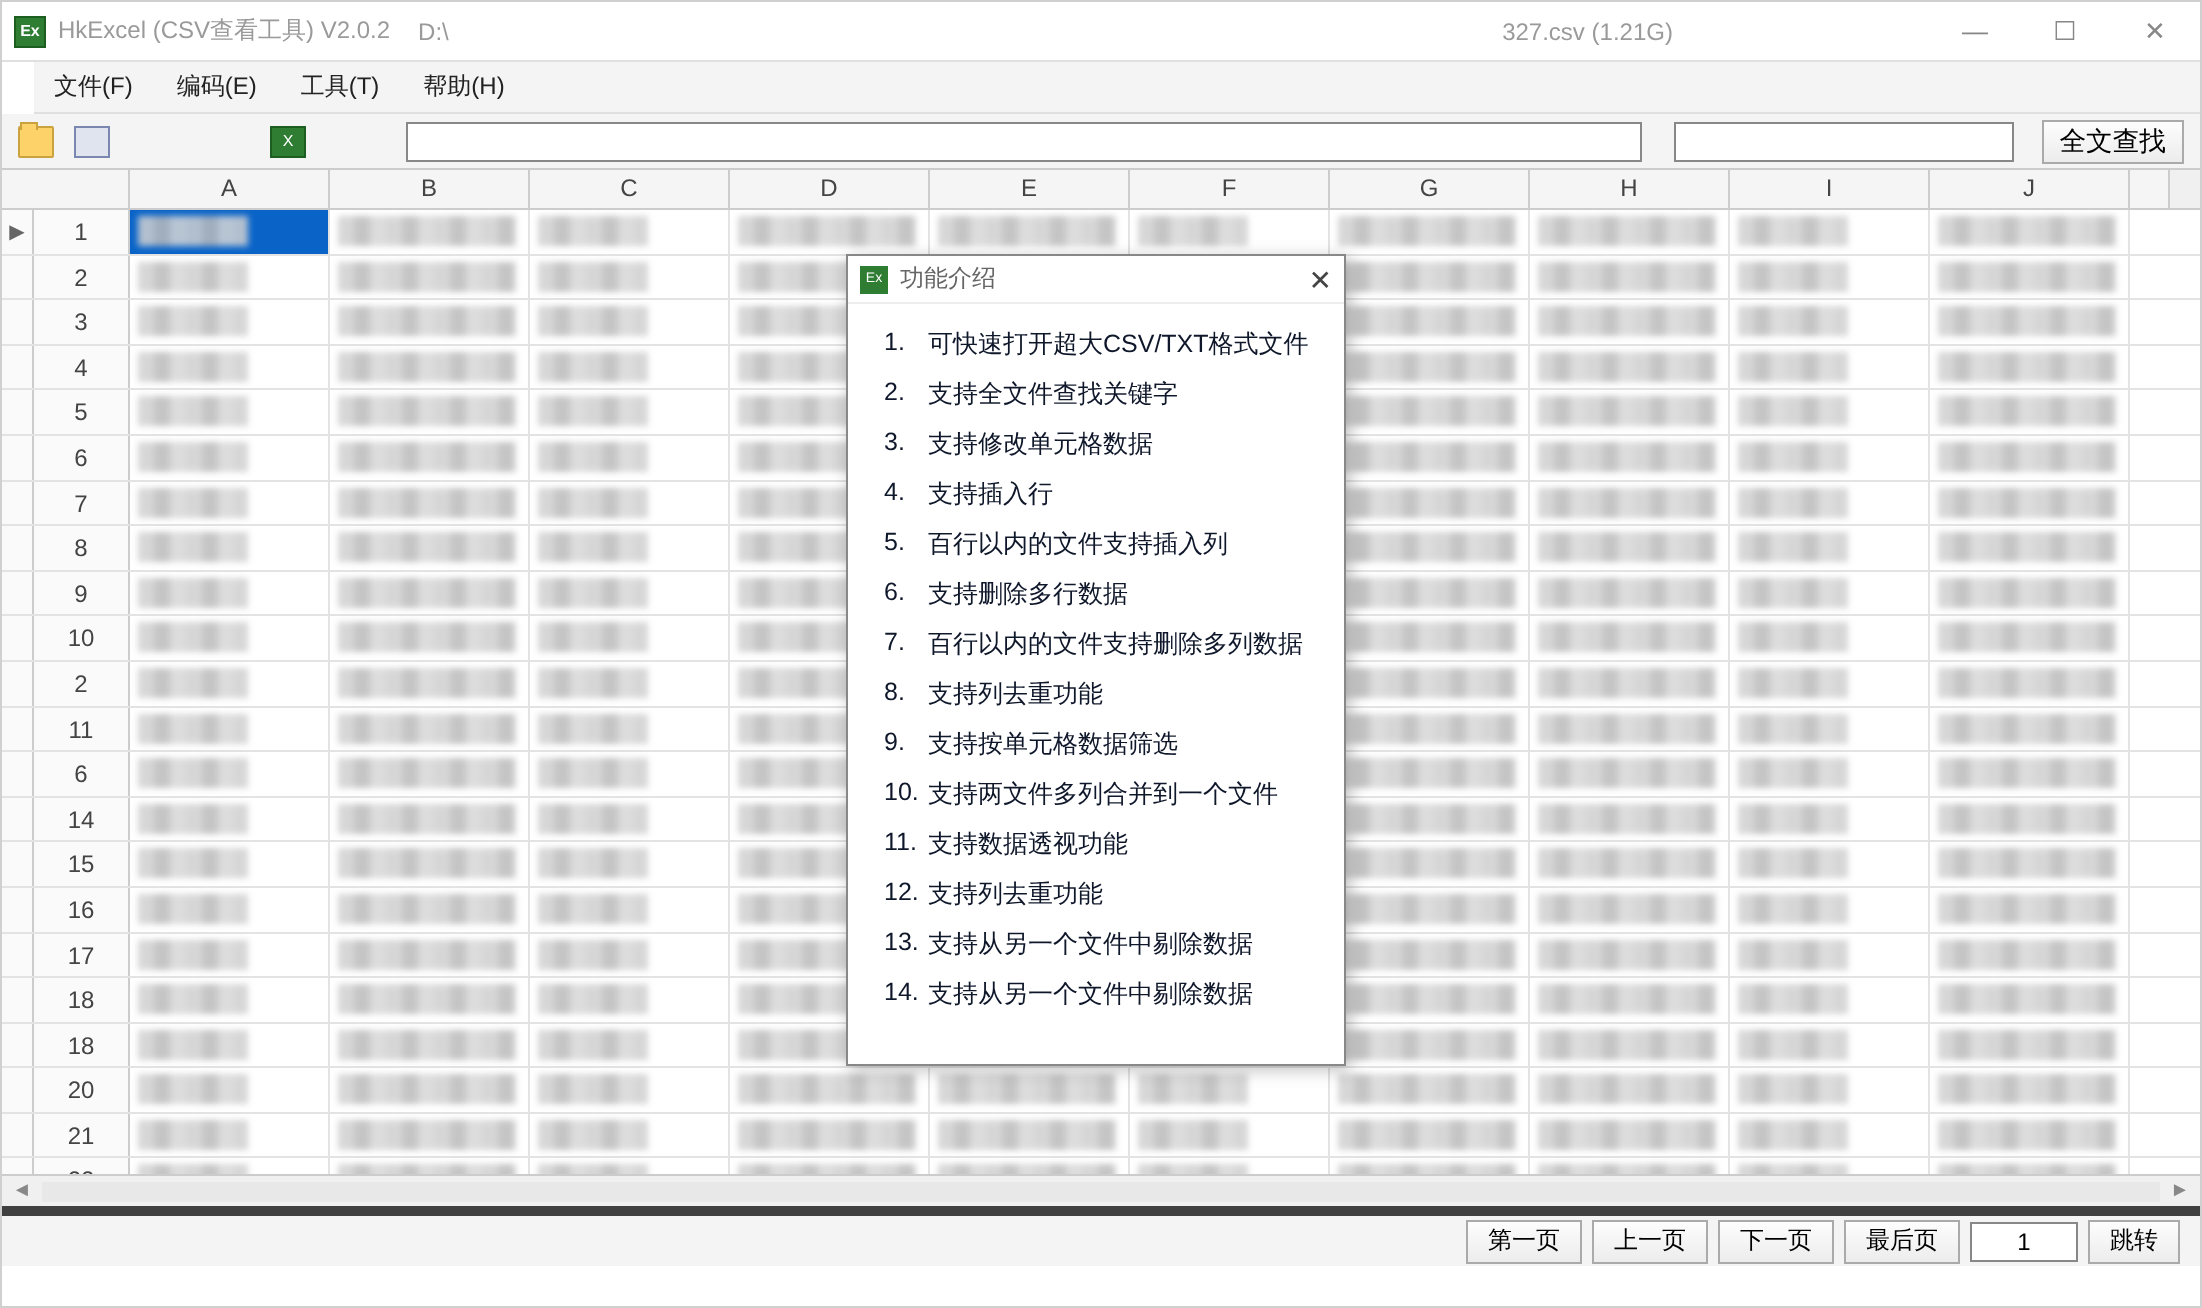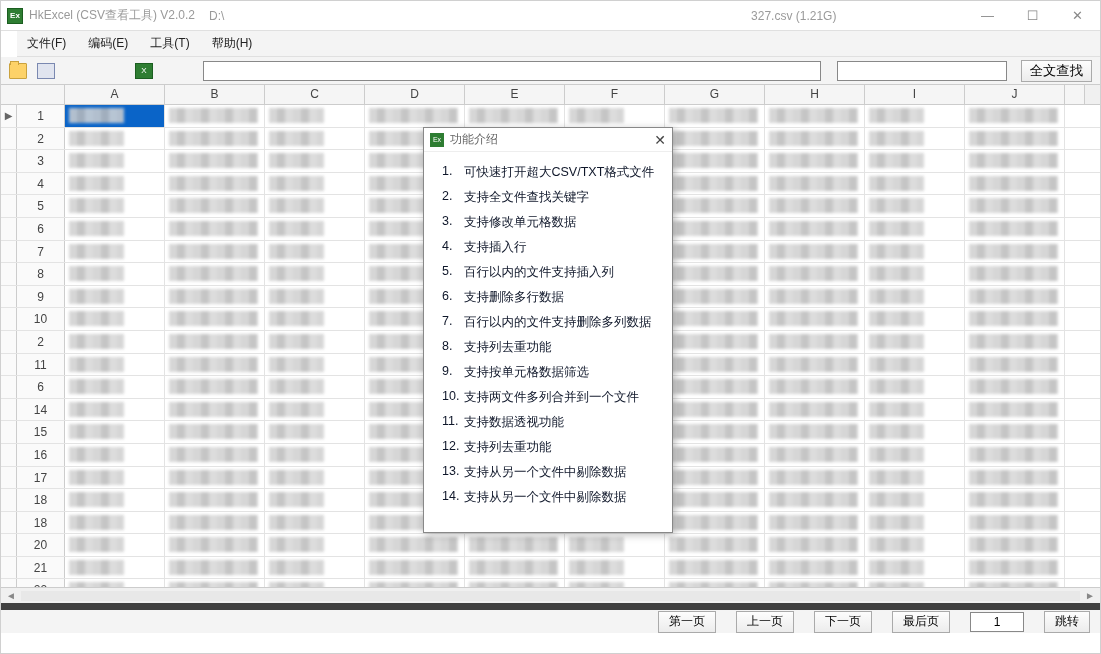--- a/index.html
+++ b/index.html
@@ -205,26 +205,26 @@
     align-items:center;
     padding:0 4px;
     gap:4px;
   }
   .hscroll .arrow { width:12px; height:12px; display:flex;align-items:center;justify-content:center;color:#888;font-size:10px;}
   .hscroll .track { flex:1; height:10px; background:#e8e8e8; }
   
   .pager {
     height: 30px;
     background: #f4f4f4;
-    border-top:7px solid #404040;
+    border-top:5px solid #404040;
     display:flex;
     align-items:center;
     justify-content:flex-end;
     padding-right:10px;
-    gap:20px;
+    gap:5px;
   }
   .pager button {
     height:22px;
     padding:0 10px;
     border:1px solid #aaa;
     background:linear-gradient(#fdfdfd,#ececec);
     font-size:12px;
     font-family:inherit;
   }
   .pager input {

